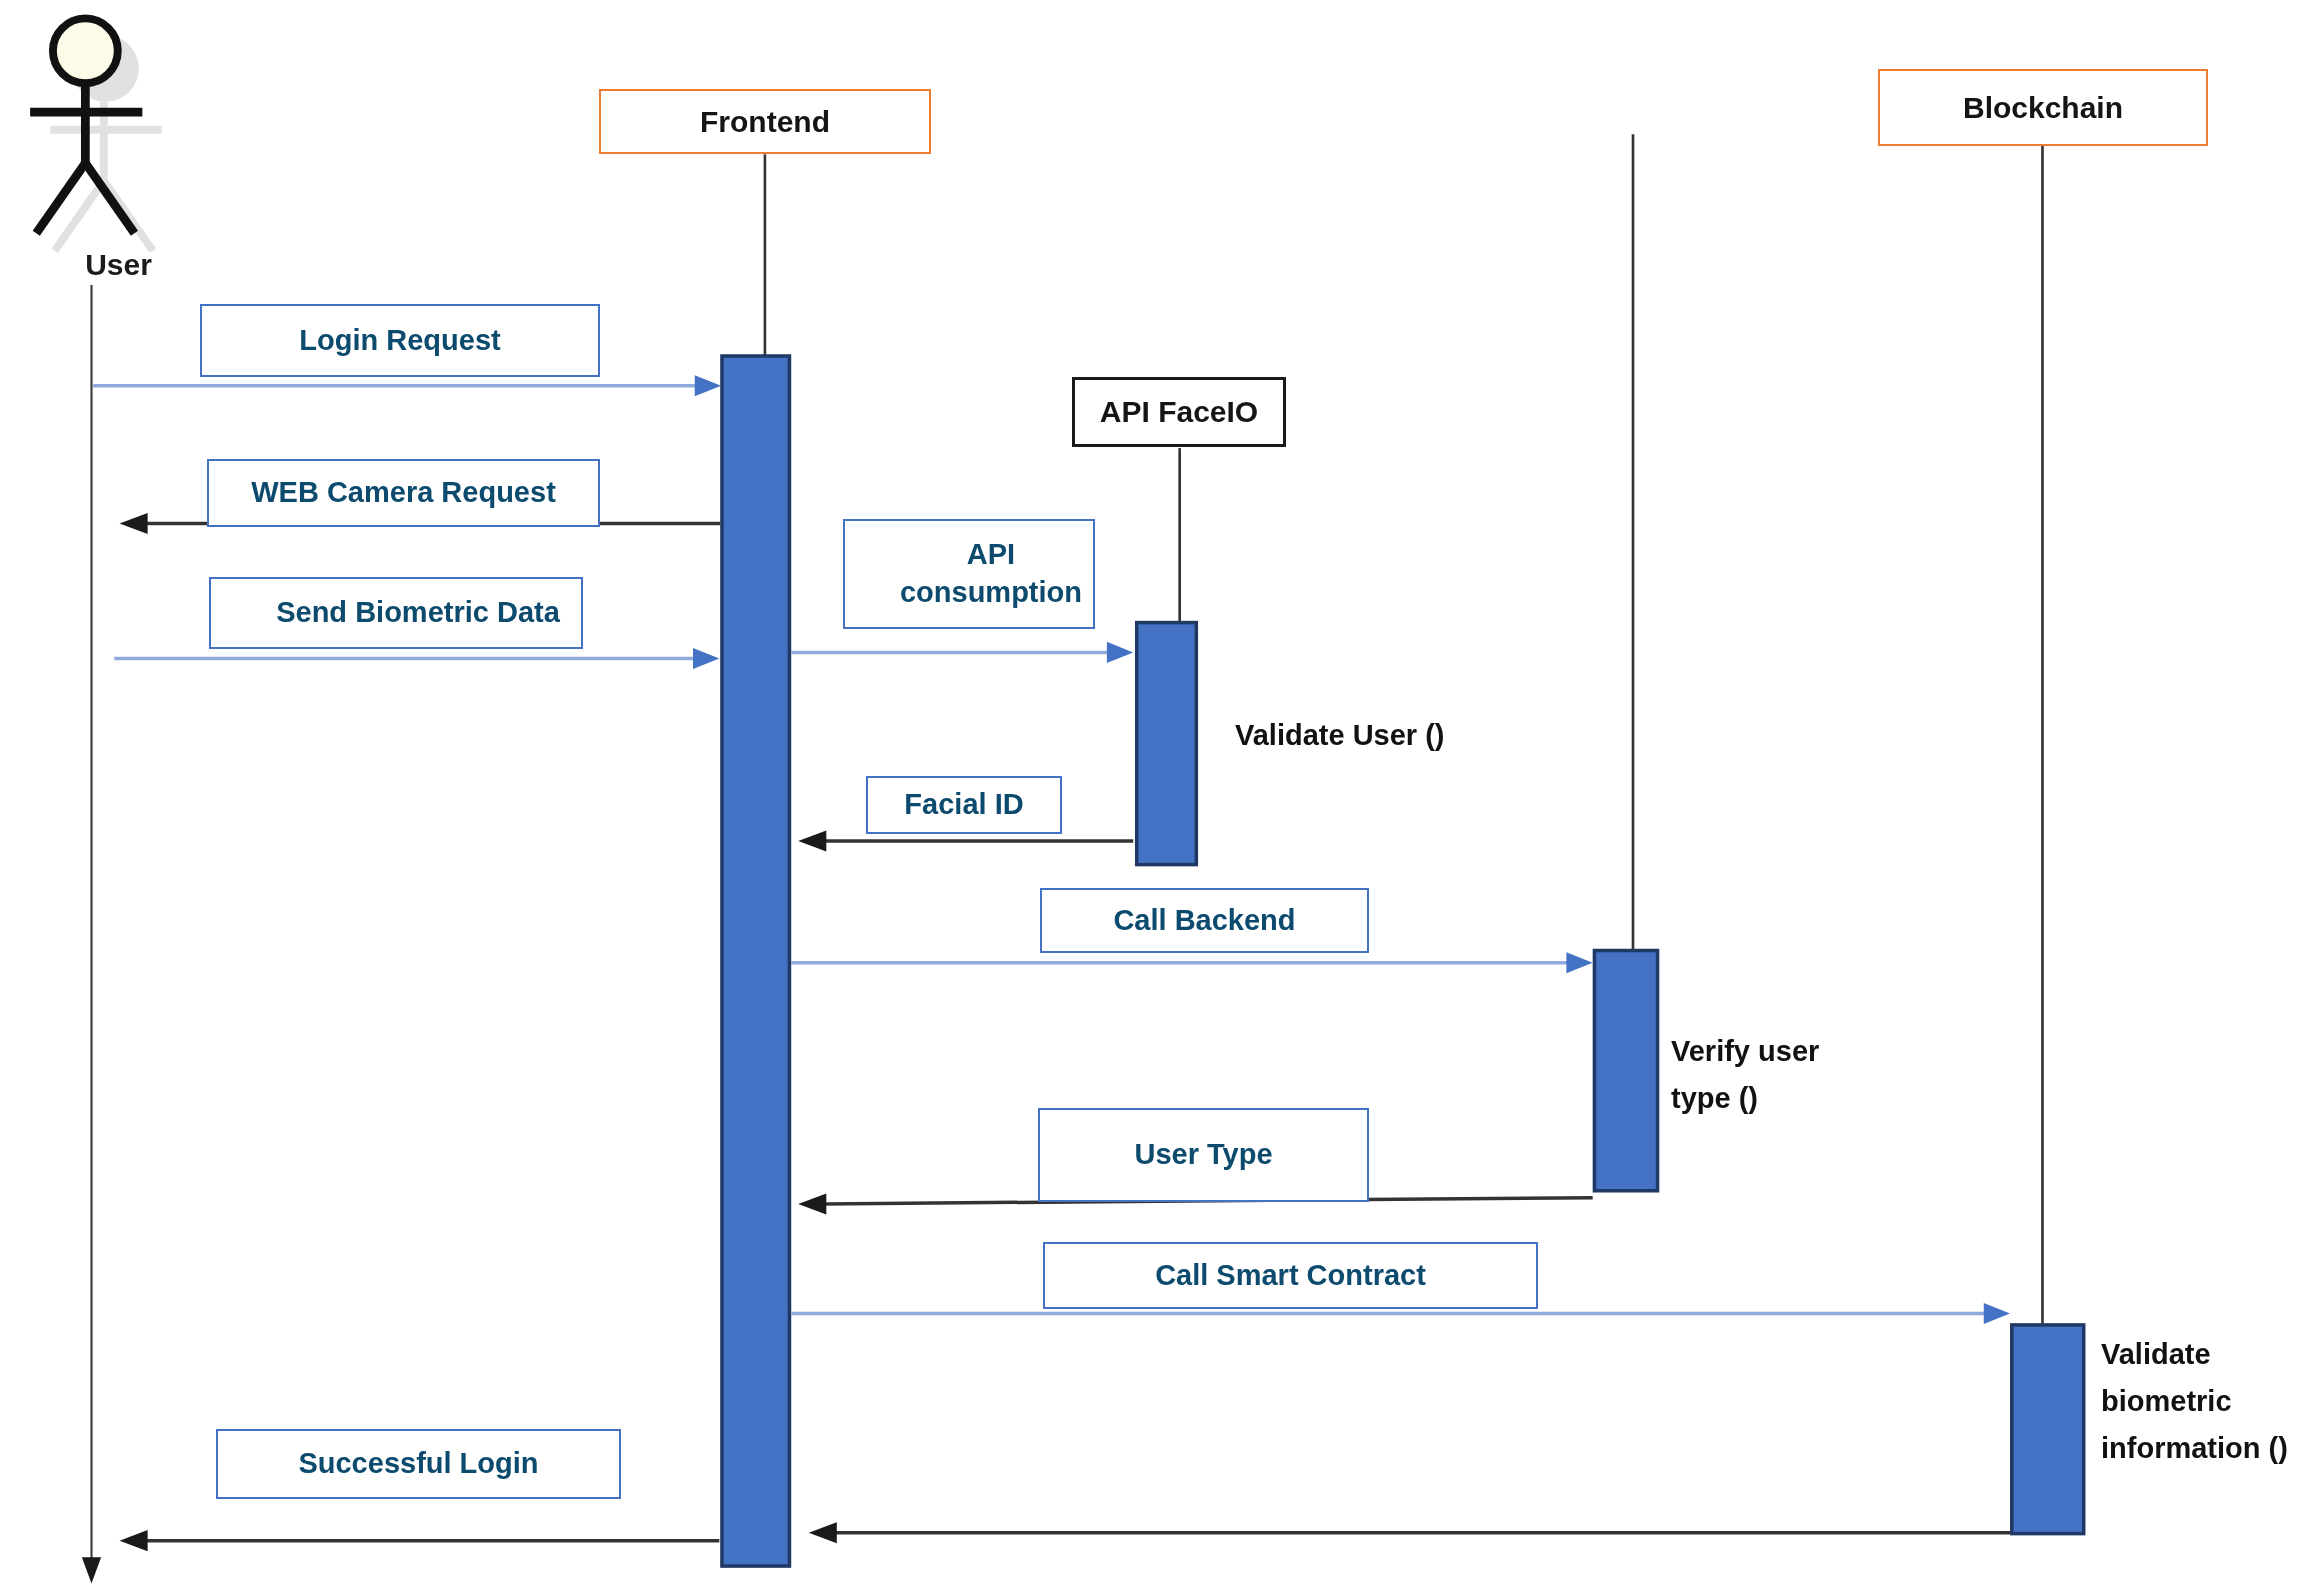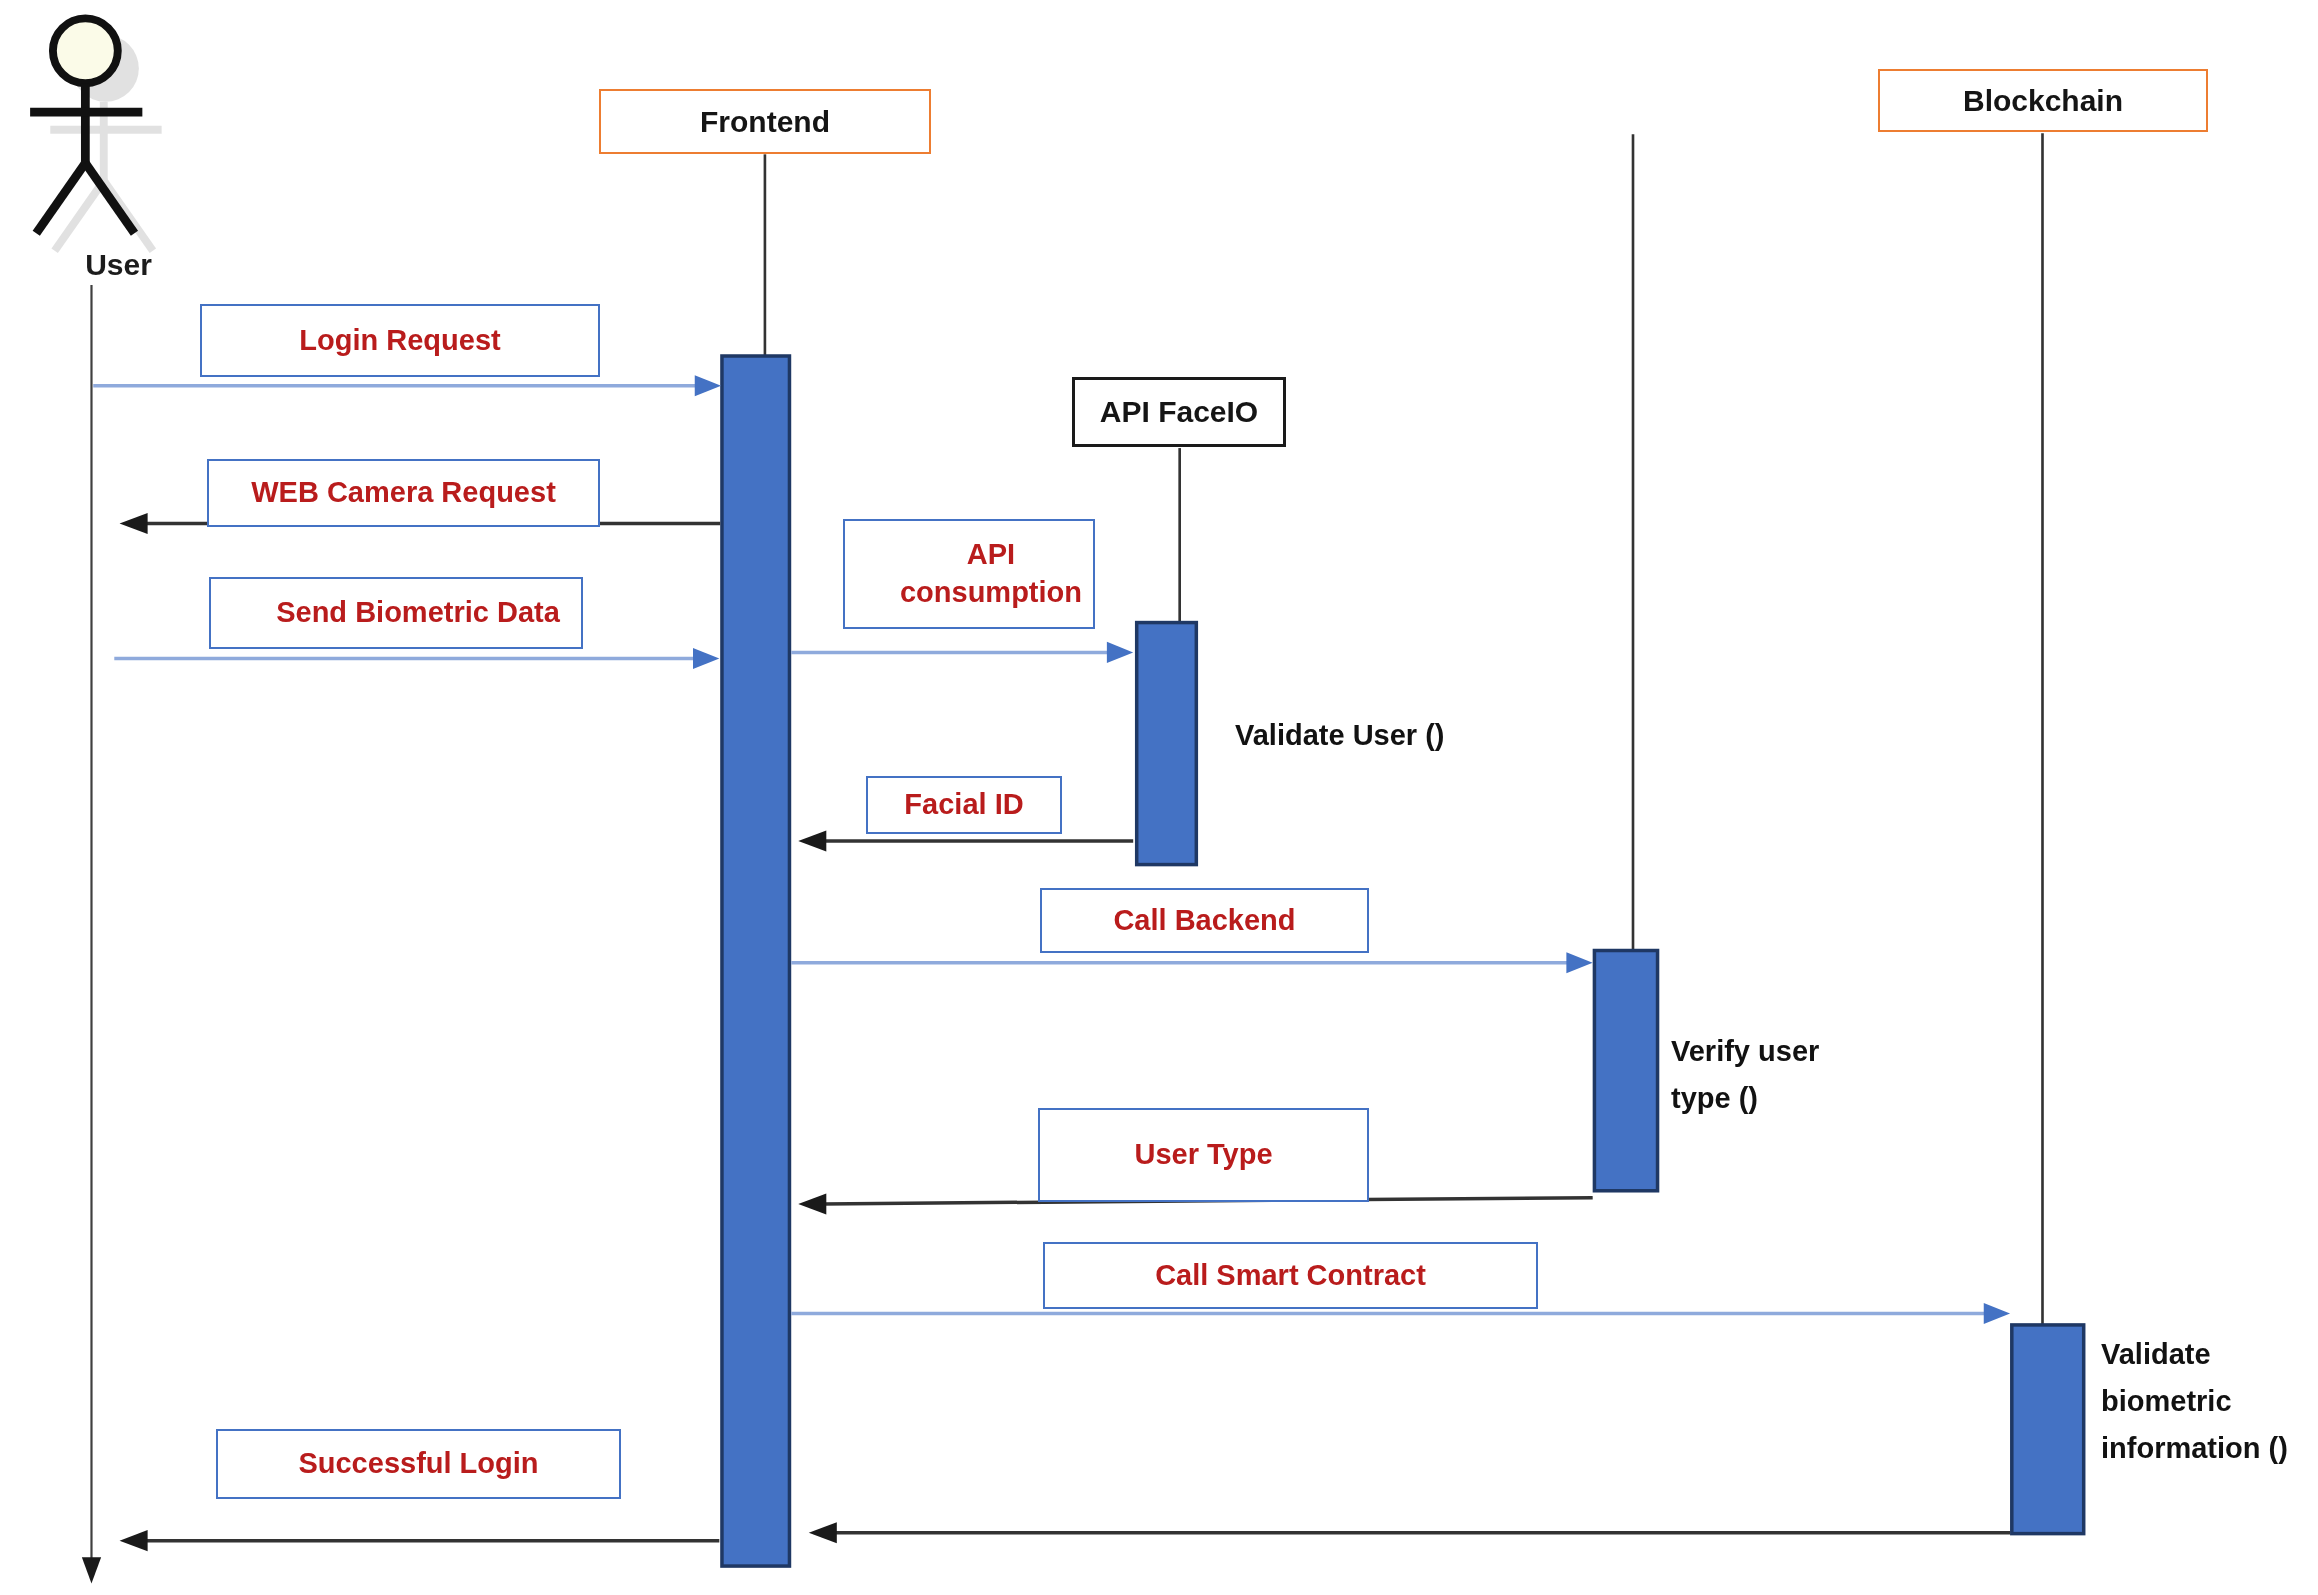--- a/index.html
+++ b/index.html
@@ -10,21 +10,21 @@
   #wires{position:absolute;left:0;top:0;width:2319px;height:1595px;}
   .participant{
     position:absolute;display:flex;align-items:center;justify-content:center;
     background:#ffffff;border:2.6px solid #ED7D31;box-sizing:border-box;
     font-size:30px;font-weight:600;color:#151515;z-index:3;
   }
   .participant.black-border{border:3.5px solid #1a1a1a;}
   .msgbox{
     position:absolute;display:flex;align-items:center;justify-content:center;
     background:#ffffff;border:2.6px solid #4472C4;box-sizing:border-box;
-    font-size:29px;font-weight:600;color:#b91c1c;text-align:center;
+    font-size:29px;font-weight:600;color:#0c4a6e;text-align:center;
     white-space:pre-line;line-height:1.3;z-index:4;
   }
   .annotation{
     position:absolute;font-size:29px;font-weight:600;color:#121212;
     white-space:pre-line;line-height:1.62;z-index:4;
   }
   .actor-label{
     position:absolute;font-size:30px;font-weight:700;color:#1c1c1c;
     text-align:center;z-index:4;margin-left:27px;
   }
@@ -106,21 +106,21 @@
   </svg>
 
   <div class="actor-label" style="left:51px;top:248px;width:81px;">User</div>
 
   <div class="participant" style="left:599px;top:89px;width:332px;height:65px;">
     <span>Frontend</span>
   </div>
   <div class="participant black-border" style="left:1072px;top:377px;width:214px;height:70px;">
     <span>API FaceIO</span>
   </div>
-  <div class="participant" style="left:1878px;top:69px;width:330px;height:63px;">
+  <div class="participant" style="left:1878px;top:69px;width:330px;height:77px;">
     <span>Blockchain</span>
   </div>
 
   <div class="msgbox" style="left:200px;top:304px;width:400px;height:73px;">Login Request</div>
   <div class="msgbox" style="left:207px;top:459px;width:393px;height:68px;">WEB Camera Request</div>
   <div class="msgbox" style="left:209px;top:577px;width:374px;height:72px;padding-left:44px;">Send Biometric Data</div>
   <div class="msgbox" style="left:843px;top:519px;width:252px;height:110px;padding-left:44px;">API
 consumption</div>
   <div class="msgbox" style="left:866px;top:776px;width:196px;height:58px;">Facial ID</div>
   <div class="msgbox" style="left:1040px;top:888px;width:329px;height:65px;">Call Backend</div>

